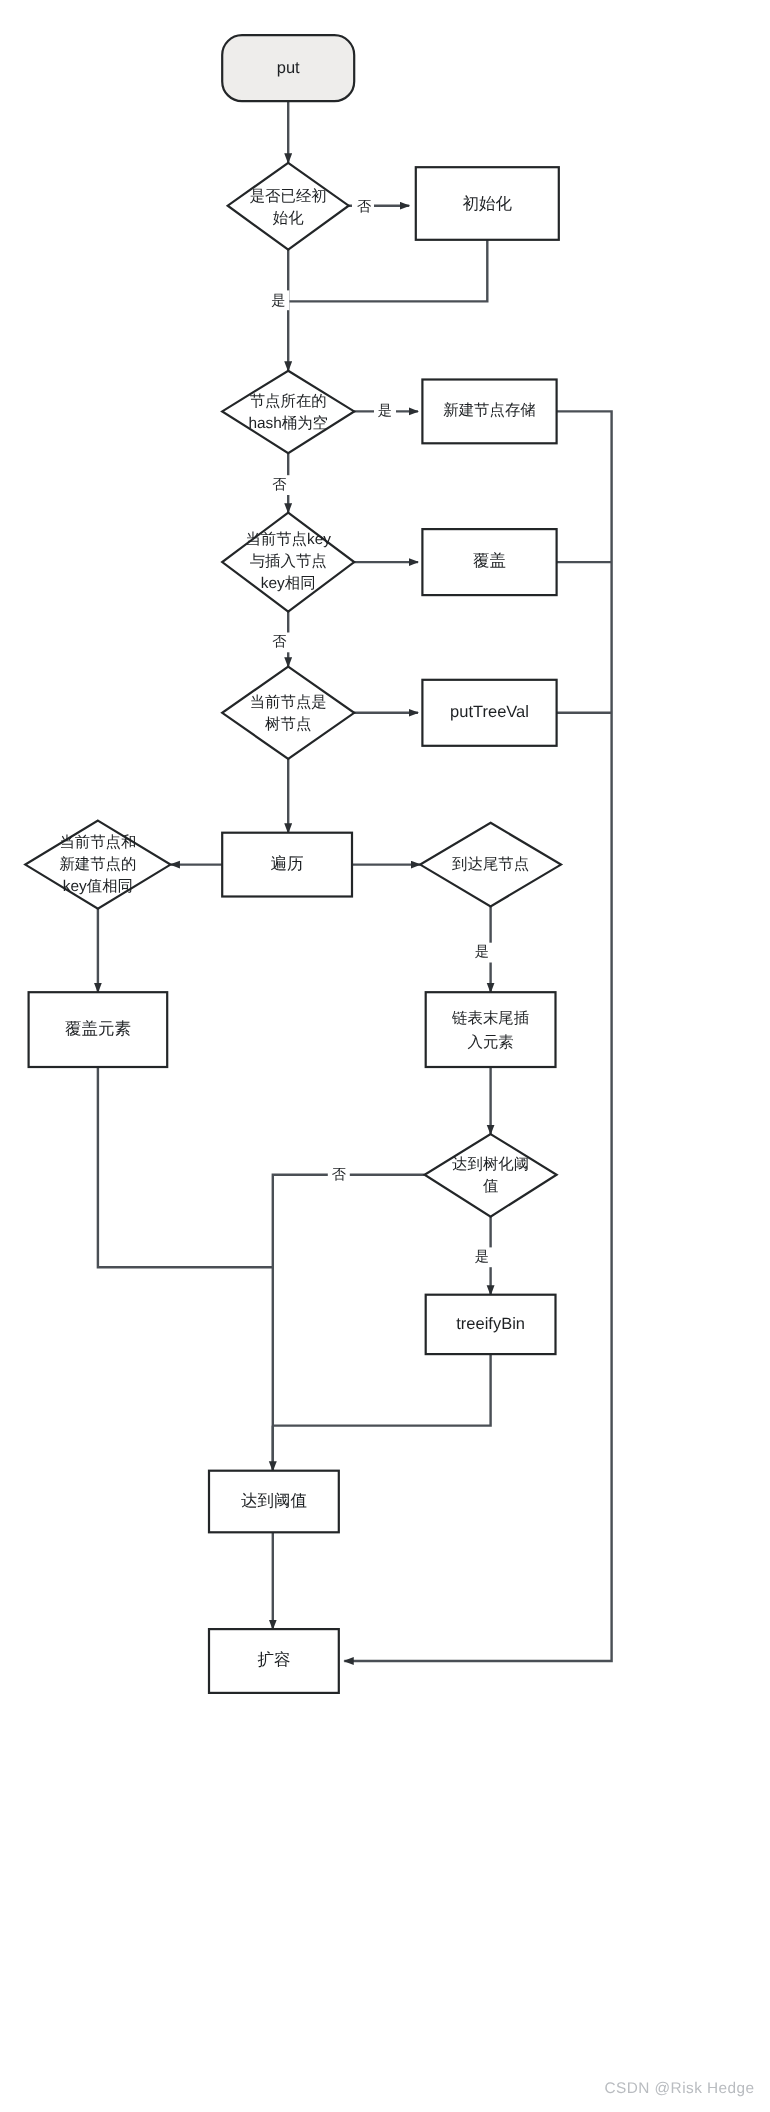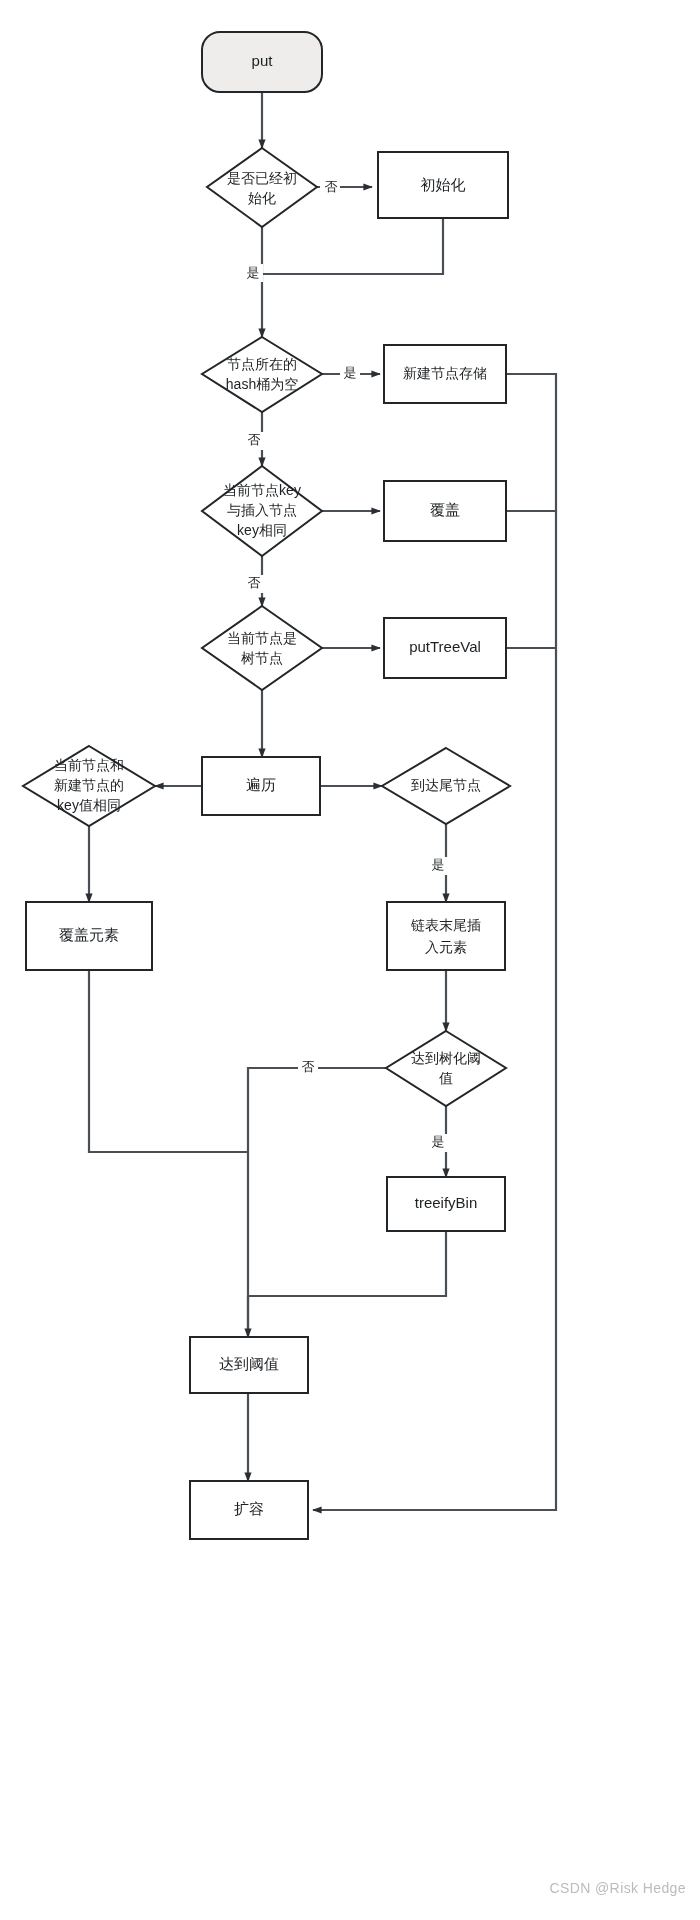--- a/index.html
+++ b/index.html
@@ -61,21 +61,21 @@
   .edge-label {
     font-family: "Liberation Sans", "DejaVu Sans", sans-serif;
     font-size: 13px;
     fill: #1d2023;
     text-anchor: middle;
     dominant-baseline: middle;
   }
   .watermark {
     position: absolute;
     right: 14px;
-    bottom: 24px;
+    bottom: 14px;
     font-family: "Liberation Sans", "DejaVu Sans", sans-serif;
     font-size: 14px;
     color: #b9bcc0;
     letter-spacing: 0.4px;
     user-select: none;
   }
 </style>
 </head>
 <body>
 

